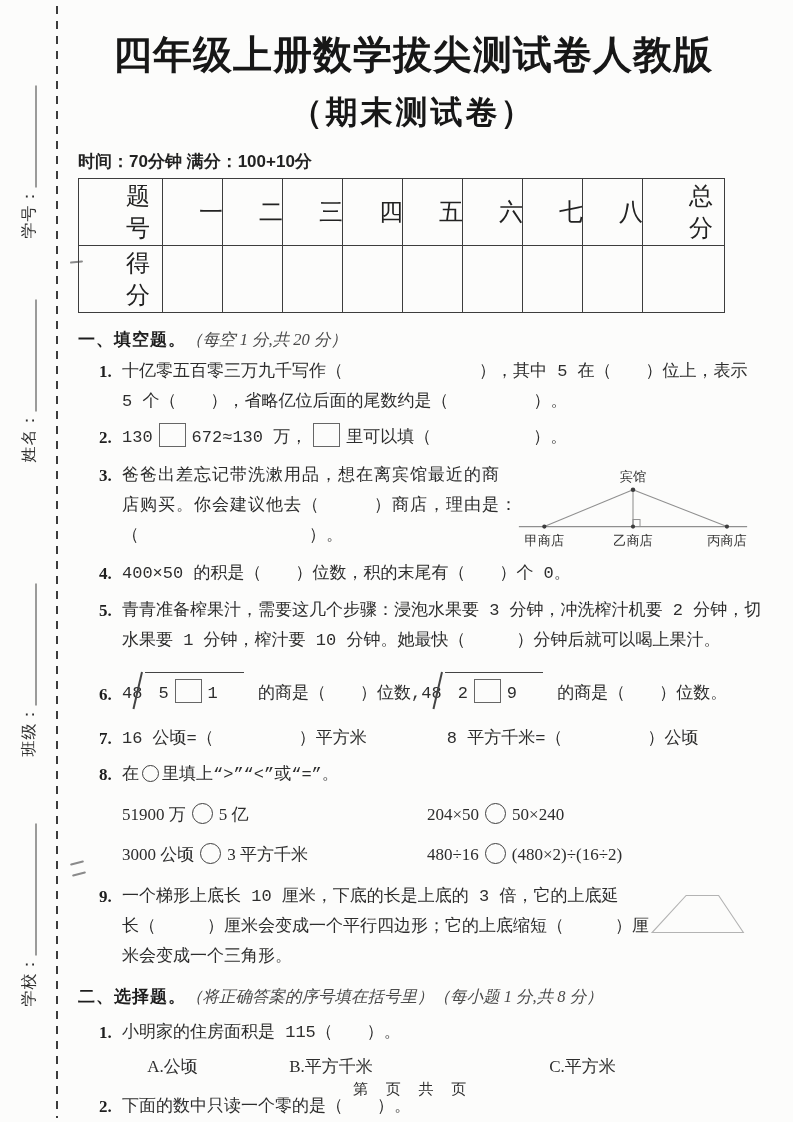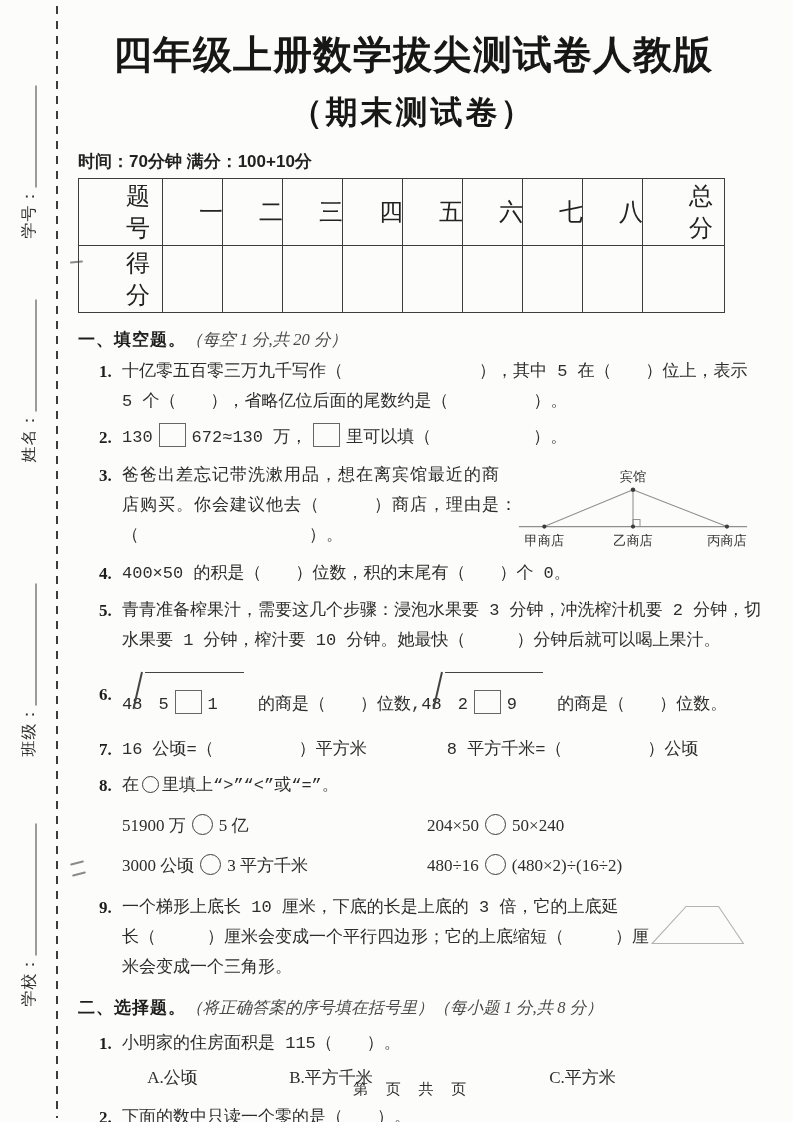--- a/index.html
+++ b/index.html
@@ -29,21 +29,21 @@
   .sechead b{font-family:"Liberation Sans",sans-serif;font-weight:800;color:#1d1d1d;letter-spacing:1px;}
   .note{font-style:italic;color:#494949;font-size:16.5px;}
   .q{position:relative;padding-left:44px;font-size:17px;line-height:30px;}
   .qnum{position:absolute;left:21px;top:0;font-weight:bold;color:#1e1e1e;}
   .qline{white-space:nowrap;font-family:Liberation Mono, monospace;}
   .sq{display:inline-block;width:25px;height:22px;border:1.3px solid #666;
       vertical-align:-5px;margin:0 6px;background:#fcfcfb;}
   .circle{display:inline-block;width:19px;height:19px;border:1.4px solid #3f3f3f;
           border-radius:50%;vertical-align:-4px;margin:0 6px;}
   .circle.sm{width:15px;height:15px;vertical-align:-3px;margin:0 3px;}
-  .dvd{display:inline-block;border-top:1.7px solid #444;padding:12px 26px 0 13px;
+  .dvd{display:inline-block;border-top:1.7px solid #444;padding:1px 26px 0 13px;
        position:relative;margin:0 4px 0 3px;}
   .dvd::before{content:"";position:absolute;left:-4px;top:-1px;width:1.7px;height:38px;
                background:#444;transform:rotate(13deg);transform-origin:top center;}
   .row2{display:grid;grid-template-columns:305px auto;margin:10px 0 0 22px;
         font-size:17px;line-height:30px;}
   .opts{display:grid;grid-template-columns:145px 172px auto;margin:4px 0 0 22px;
         font-size:17px;line-height:30px;text-align:center;}
   .flexq{display:flex;align-items:flex-start;}
   .qtext{flex:0 0 auto;}
   .fig{margin-left:auto;}

